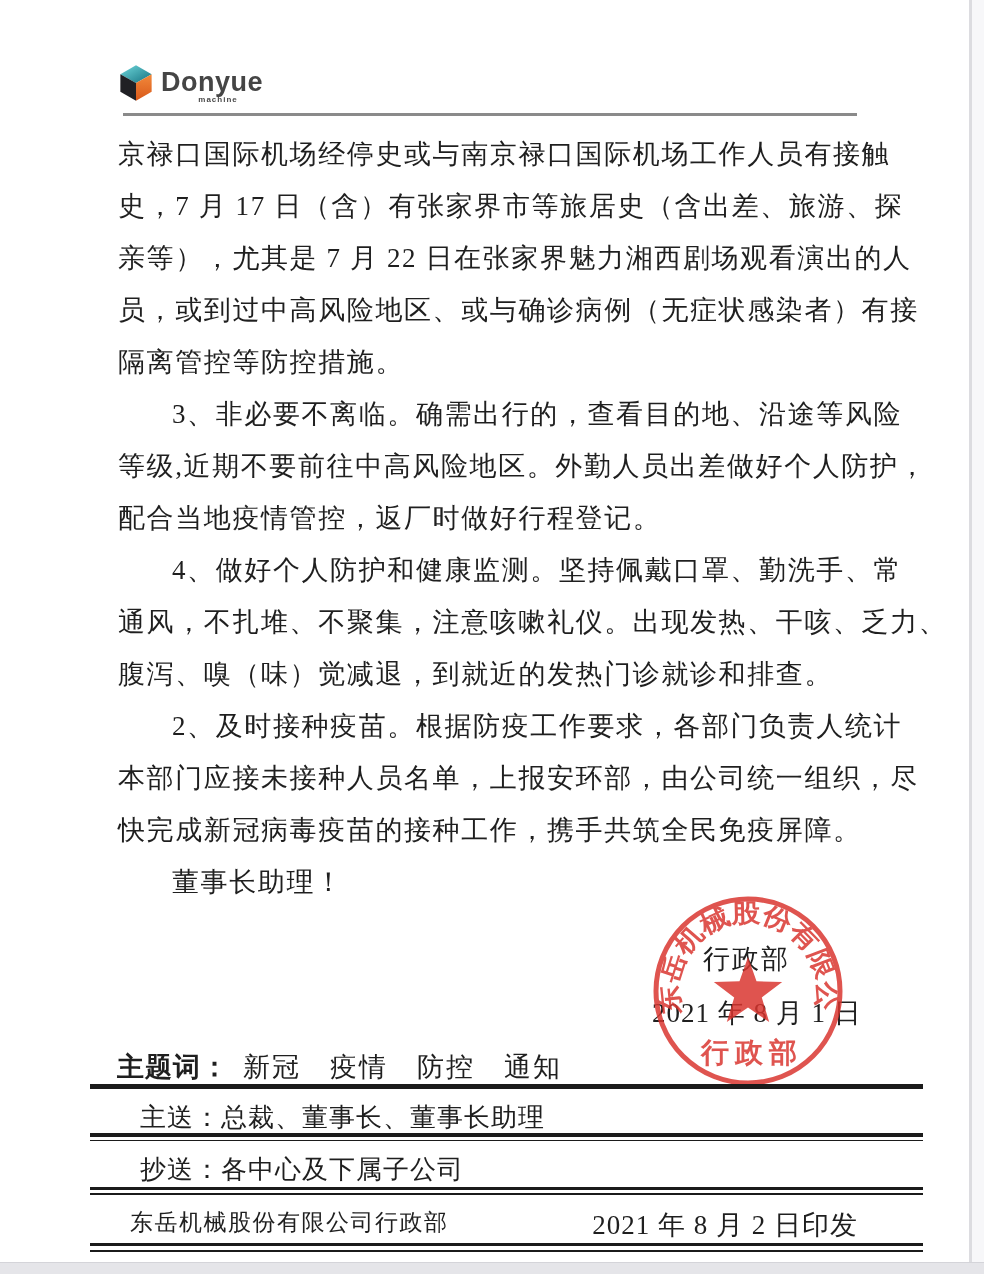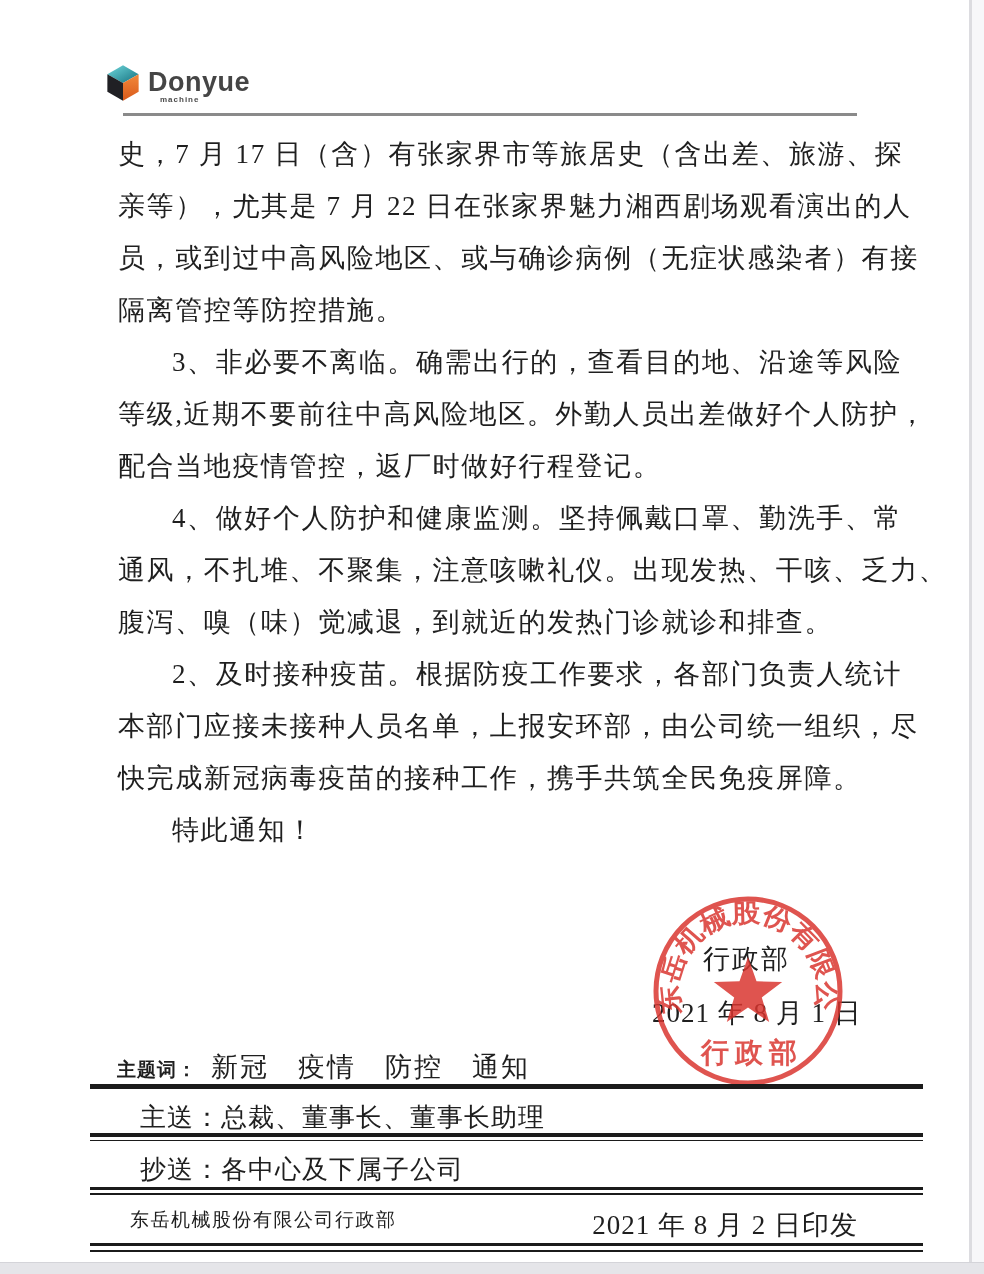--- a/index.html
+++ b/index.html
@@ -1,21 +1,21 @@
 <!DOCTYPE html>
 <html><head>
 <meta charset="utf-8">
 <style>
   html,body{margin:0;padding:0;background:#ffffff;}
   #page{
     position:relative;width:984px;height:1274px;background:#ffffff;
     overflow:hidden;font-family:"Liberation Serif","DejaVu Serif",serif;color:#1f1f1f;
   }
   
-  #logo{position:absolute;left:106px;top:64px;display:flex;align-items:flex-start;}
+  #logo{position:absolute;left:119px;top:64px;display:flex;align-items:flex-start;text-align:center;}
   #logo-cube{width:34px;height:38px;margin-right:8px;}
   #brand-text{font-family:"Liberation Sans","DejaVu Sans",sans-serif;font-weight:800;
     font-size:27px;line-height:24px;color:#454545;letter-spacing:.5px;margin-top:6px;}
   #brand-sub{font-family:"Liberation Sans","DejaVu Sans",sans-serif;font-weight:700;
     font-size:8px;color:#4a4a4a;letter-spacing:1px;margin-top:1px;padding-left:12px;}
   #slogan{position:absolute;left:540px;top:84px;width:292px;text-align:right;
     font-family:"Liberation Sans","DejaVu Sans",sans-serif;font-weight:700;
     font-size:16px;color:#1c1c1c;letter-spacing:.5px;}
   #header-rule{position:absolute;left:123px;top:113px;width:734px;height:3px;background:#8a8a8a;}
   
@@ -23,30 +23,30 @@
   .bline{height:52px;line-height:52px;font-size:27px;letter-spacing:1.6px;white-space:nowrap;}
   .bline.indent{padding-left:54px;}
   
   #sign-dept{position:absolute;left:703px;top:941px;font-size:27px;letter-spacing:2px;}
   #sign-date{position:absolute;left:652px;top:995px;font-size:27px;letter-spacing:1px;}
   
   #stamp{position:absolute;left:648px;top:891px;width:200px;height:200px;opacity:.84;pointer-events:none;}
   
   .frow{position:absolute;font-size:26px;letter-spacing:1px;white-space:nowrap;}
   #kw-row{left:117px;top:1049px;}
-  #kw-label{font-family:"Liberation Sans","DejaVu Sans",sans-serif;font-weight:800;font-size:19px;letter-spacing:1px;}
+  #kw-label{font-family:"Liberation Sans","DejaVu Sans",sans-serif;font-weight:800;font-size:27px;letter-spacing:1px;}
   #kw-items{margin-left:14px;font-size:27px;letter-spacing:2px;}
   .sep{position:absolute;left:90px;width:833px;}
   #sep1{top:1084px;height:5px;background:#1b1b1b;}
   #sep2{top:1133px;height:3px;border-top:4px solid #1b1b1b;border-bottom:1px solid #1b1b1b;}
   #sep3{top:1187px;height:3px;border-top:3px solid #1b1b1b;border-bottom:2px solid #1b1b1b;}
   #sep4{top:1243px;height:4px;border-top:3px solid #1b1b1b;border-bottom:2px solid #1b1b1b;}
   #to-row{left:140px;top:1100px;font-family:Liberation Mono, monospace;}
   #cc-row{left:140px;top:1152px;}
-  #print-issuer{left:130px;top:1207px;font-size:19px;letter-spacing:1.5px;}
+  #print-issuer{left:130px;top:1207px;font-size:23px;letter-spacing:1.5px;}
   #print-date{left:560px;top:1207px;width:298px;text-align:right;font-size:27px;letter-spacing:1px;}
   
   #edge-right-line{position:absolute;left:969px;top:0;width:3px;height:1274px;background:#dcdce0;}
   #edge-right-area{position:absolute;left:972px;top:0;width:12px;height:1274px;background:#f7f7f9;}
   #edge-bottom{position:absolute;left:0;top:1262px;width:984px;height:12px;background:#e5e5e9;border-top:1px solid #d4d4d9;}
 </style>
 </head>
 <body>
 
 <div id="page">
@@ -68,34 +68,35 @@
       <polygon points="96,28 50,54 50,106 96,80" fill="url(#rg)"></polygon>
     </svg>
     <div>
       <div id="brand-text">Donyue</div>
       <div id="brand-sub">machine</div>
     </div>
   </div>
   <div id="header-rule"></div>
 
   <div id="doc-body">
+    <div class="bline">京禄口国际机场经停史或与南京禄口国际机场工作人员有接触</div>
     <div class="bline">史，7 月 17 日（含）有张家界市等旅居史（含出差、旅游、探</div>
     <div class="bline">亲等），尤其是 7 月 22 日在张家界魅力湘西剧场观看演出的人</div>
     <div class="bline">员，或到过中高风险地区、或与确诊病例（无症状感染者）有接</div>
     <div class="bline">隔离管控等防控措施。</div>
     <div class="bline indent">3、非必要不离临。确需出行的，查看目的地、沿途等风险</div>
     <div class="bline">等级,近期不要前往中高风险地区。外勤人员出差做好个人防护，</div>
     <div class="bline">配合当地疫情管控，返厂时做好行程登记。</div>
     <div class="bline indent">4、做好个人防护和健康监测。坚持佩戴口罩、勤洗手、常</div>
     <div class="bline">通风，不扎堆、不聚集，注意咳嗽礼仪。出现发热、干咳、乏力、</div>
     <div class="bline">腹泻、嗅（味）觉减退，到就近的发热门诊就诊和排查。</div>
     <div class="bline indent">2、及时接种疫苗。根据防疫工作要求，各部门负责人统计</div>
     <div class="bline">本部门应接未接种人员名单，上报安环部，由公司统一组织，尽</div>
     <div class="bline">快完成新冠病毒疫苗的接种工作，携手共筑全民免疫屏障。</div>
-    <div class="bline indent">特此通知！</div>
+    <div class="bline indent">董事长助理！</div>
   </div>
 
   <div id="sign-dept">行政部</div>
   <div id="sign-date">2021 年 8 月 1 日</div>
 
   <svg id="stamp" viewBox="0 0 200 200">
     <defs>
       <path id="arcp" d="M 34 124 A 70 70 0 1 1 166 124" fill="none"></path>
     </defs>
     <circle cx="100" cy="100" r="92" fill="none" stroke="#d9342e" stroke-width="5"></circle>

